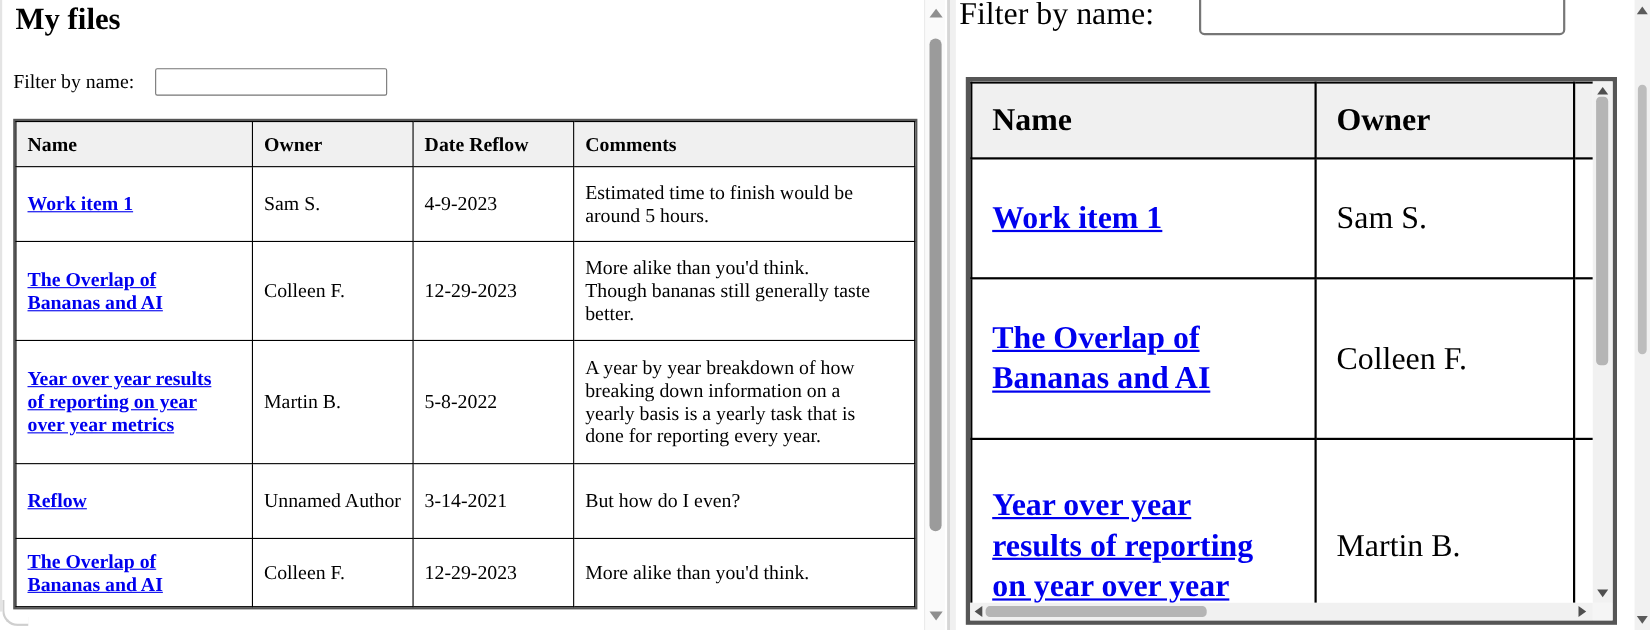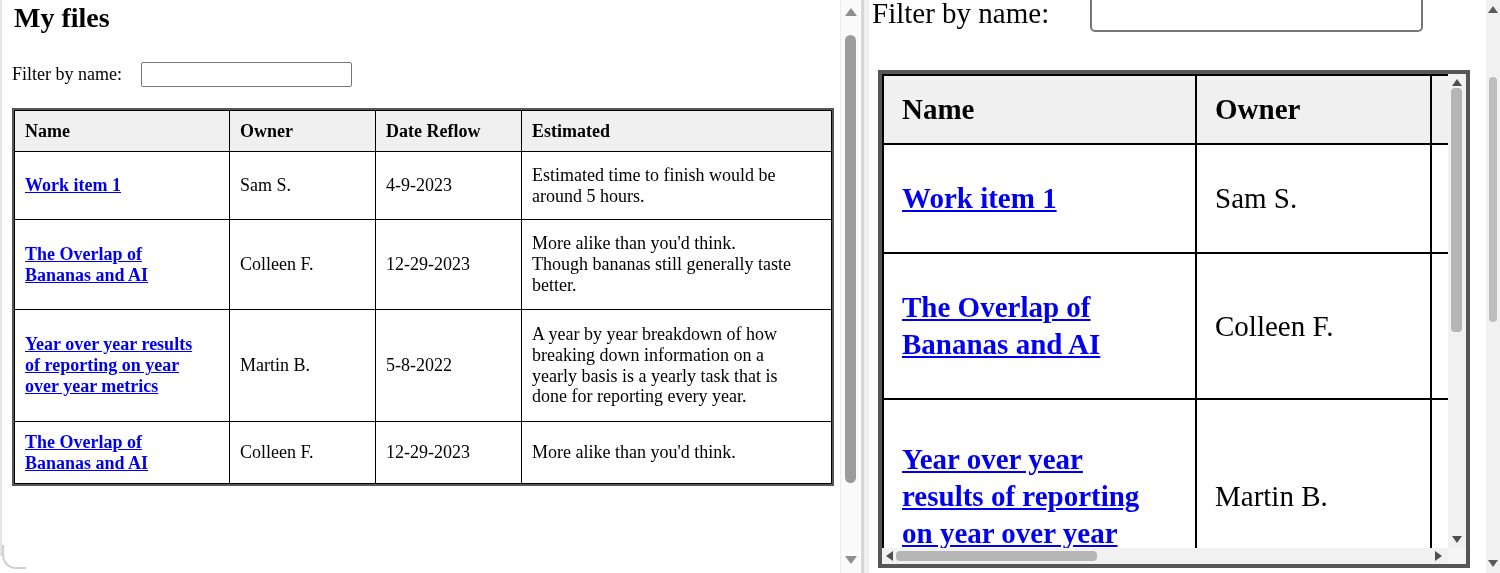--- a/index.html
+++ b/index.html
@@ -89,21 +89,21 @@
           <col style="width:215px">
           <col style="width:146px">
           <col style="width:146px">
           <col style="width:310px">
         </colgroup>
       <thead>
         <tr style="height:41px">
           <th>Name</th>
           <th>Owner</th>
           <th>Date Reflow</th>
-          <th>Estimated</th>
+          <th>Comments</th>
         </tr>
       </thead>
       <tbody>
         <tr style="height:68px">
           <td class="name-cell"><a href="#" class="file-link">Work item 1</a></td>
           <td class="pre">Sam S.</td>
           <td>4-9-2023</td>
           <td class="comment-cell pre">Estimated time to finish would be
 around 5 hours.</td>
         </tr>
@@ -119,20 +119,26 @@
         <tr style="height:112px">
           <td class="name-cell"><a href="#" class="file-link">Year over year results
 of reporting on year
 over year metrics</a></td>
           <td class="pre">Martin B.</td>
           <td>5-8-2022</td>
           <td class="comment-cell pre">A year by year breakdown of how
 breaking down information on a
 yearly basis is a yearly task that is
 done for reporting every year.</td>
+        </tr>
+        <tr style="height:68px">
+          <td class="name-cell"><a href="#" class="file-link">Reflow</a></td>
+          <td class="pre">Unnamed Author</td>
+          <td>3-14-2021</td>
+          <td class="comment-cell pre">But how do I even?</td>
         </tr>
         <tr style="height:62px">
           <td class="name-cell"><a href="#" class="file-link">The Overlap of
 Bananas and AI</a></td>
           <td class="pre">Colleen F.</td>
           <td>12-29-2023</td>
           <td class="comment-cell pre">More alike than you'd think.</td>
         </tr>
       </tbody>
     </table>

